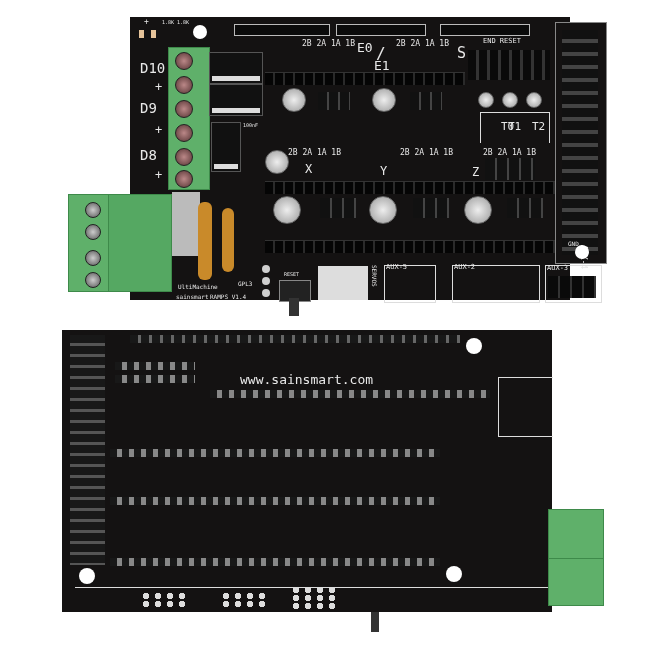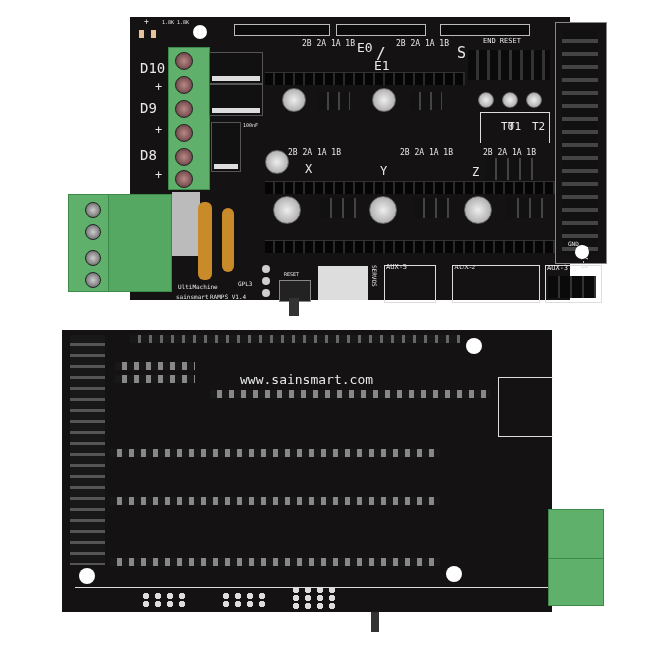--- a/index.html
+++ b/index.html
@@ -119,21 +119,21 @@
 <div class="pad" style="left:262px;top:277px;width:8px;height:8px;"></div>
 <div class="pad" style="left:262px;top:289px;width:8px;height:8px;"></div>
 <div class="silk" style="left:284px;top:271px;font-size:5px;">RESET</div>
 <div class="button" style="left:279px;top:280px;width:30px;height:20px;"></div>
 <div style="position:absolute;left:289px;top:298px;width:10px;height:18px;background:#333;"></div>
 <div style="position:absolute;left:318px;top:266px;width:50px;height:34px;background:#ddd;"></div>
 <div class="silk" style="left:378px;top:265px;font-size:6px;transform:rotate(90deg);transform-origin:left top;">SERVOS</div>
 <div class="box" style="left:384px;top:265px;width:50px;height:36px;"></div>
 <div class="silk" style="left:386px;top:263px;font-size:7px;">AUX-5</div>
 <div class="box" style="left:452px;top:265px;width:86px;height:36px;"></div>
-<div class="silk" style="left:454px;top:263px;font-size:7px;font-family:Liberation Serif, serif;">AUX-2</div>
+<div class="silk" style="left:454px;top:263px;font-size:7px;">AUX-2</div>
 <div class="box" style="left:545px;top:265px;width:55px;height:36px;"></div>
 <div class="silk" style="left:547px;top:264px;font-size:7px;">AUX-3</div>
 <div style="position:absolute;left:548px;top:276px;width:48px;height:22px;background:repeating-linear-gradient(90deg,#0a0a0a 0 10px,#333 10px 12px);"></div>
 <div class="hole" style="left:575px;top:245px;width:14px;height:14px;"></div>
 
 <div class="pcb" style="left:62px;top:330px;width:490px;height:282px;"></div>
 <div style="position:absolute;left:70px;top:335px;width:35px;height:230px;background:repeating-linear-gradient(#181818 0 8px,#555 8px 11px);"></div>
 <div style="position:absolute;left:130px;top:335px;width:330px;height:8px;background:repeating-linear-gradient(90deg,#181818 0 8px,#666 8px 11px);"></div>
 <div class="hole" style="left:466px;top:338px;width:16px;height:16px;"></div>
 <div class="hole" style="left:79px;top:568px;width:16px;height:16px;"></div>

